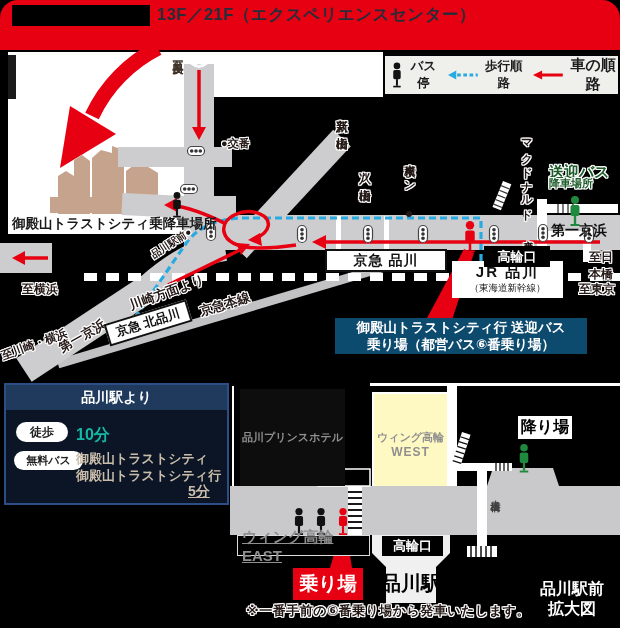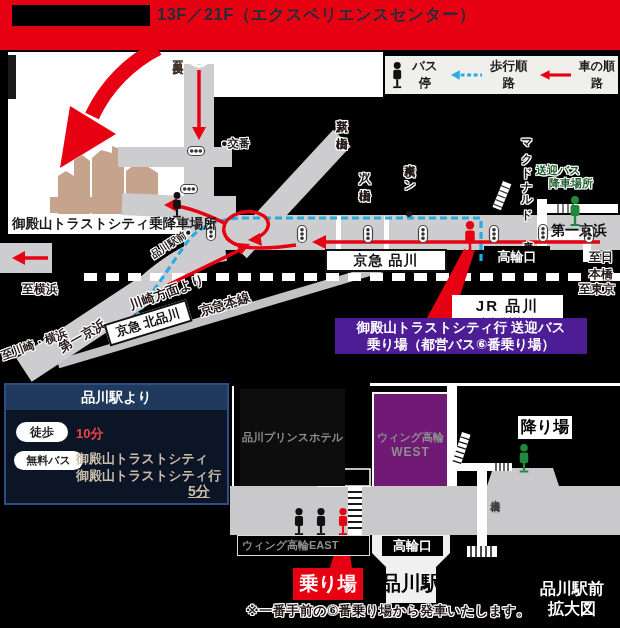--- a/index.html
+++ b/index.html
@@ -1,17 +1,17 @@
 <!DOCTYPE html>
 <html><head>
 <meta charset="utf-8">
 <style>
   html,body{margin:0;padding:0;background:#000;}
   #canvas{position:relative;width:620px;height:628px;background:#000;overflow:hidden;
-          font-family:"Liberation Sans","DejaVu Sans",sans-serif;}
+          font-family:"Liberation Sans","DejaVu Sans",sans-serif;border-radius:18px;}
   .abs{position:absolute;}
   .halo{color:#231815;
     text-shadow:-1px -1px 0 #fff,1px -1px 0 #fff,-1px 1px 0 #fff,1px 1px 0 #fff,
                 0 -1px 0 #fff,0 1px 0 #fff,-1px 0 0 #fff,1px 0 0 #fff;}
   .vert{writing-mode:vertical-rl;text-orientation:upright;letter-spacing:1px;}
   .bold{font-weight:bold;}
   .whitebox{background:#fff;border:2px solid #111;color:#111;display:flex;
             align-items:center;justify-content:center;font-weight:bold;}
   .blackbox{background:#000;color:#fff;display:flex;align-items:center;
             justify-content:center;font-weight:bold;}
@@ -184,77 +184,77 @@
     <span class="bold" style="font-size:12.5px;color:#1c1c1c;">バス停</span>
     <svg width="36" height="12" viewBox="0 0 36 12" style="position:static;margin-left:4px;">
       <polygon points="0,6 10,0.5 10,11.5" fill="#29abe2"></polygon>
       <path d="M11,6 H36" stroke="#29abe2" stroke-width="3.5" stroke-dasharray="4.5 3"></path>
     </svg>
     <span class="bold" style="font-size:12.5px;color:#1c1c1c;">歩行順路</span>
     <svg width="36" height="12" viewBox="0 0 36 12" style="position:static;margin-left:4px;">
       <polygon points="0,6 11,0.5 11,11.5" fill="#e60012"></polygon>
       <rect x="10" y="4.2" width="26" height="3.6" fill="#e60012"></rect>
     </svg>
-    <span class="bold" style="font-size:12px;color:#1c1c1c;">車の順路</span>
+    <span class="bold" style="font-size:15px;color:#1c1c1c;">車の順路</span>
   </div>
 
   <div class="abs vert bold" style="left:170px;top:52px;font-size:11px;color:#40342a;">至五反田</div>
   <div class="abs halo bold" style="left:221px;top:136px;font-size:11px;">●交番</div>
   <div class="abs vert halo bold" style="left:333px;top:110px;font-size:12px;">新八ツ山橋</div>
   <div class="abs vert halo bold" style="left:356px;top:163px;font-size:12px;">八ツ山橋</div>
   <div class="abs vert halo bold" style="left:402px;top:156px;font-size:11.5px;">東横イン</div>
   <div class="abs vert halo bold" style="left:519px;top:131px;font-size:11.5px;">マクドナルド</div>
-  <div class="abs halo bold" style="left:536px;top:163px;font-size:11px;color:#1d5c2a;">送迎バス</div>
+  <div class="abs halo bold" style="left:549px;top:163px;font-size:15px;color:#1d5c2a;">送迎バス</div>
   <div class="abs halo bold" style="left:549px;top:176px;font-size:11px;color:#1d5c2a;">降車場所</div>
   <div class="abs bold" style="left:551px;top:222px;font-size:14px;color:#111;">第一京浜</div>
   <div class="abs halo bold" style="left:589px;top:249px;font-size:12px;">至日本橋</div>
   <div class="abs halo bold" style="left:579px;top:281px;font-size:12px;">至東京</div>
   <div class="abs vert halo bold" style="left:521px;top:233px;font-size:10px;">交番</div>
 
   <div class="abs blackbox z2" style="left:484px;top:246px;width:66px;height:21px;font-size:13px;">高輪口</div>
   <div class="abs whitebox" style="left:325px;top:249px;width:118px;height:19px;font-size:14px;letter-spacing:1px;">京急 品川</div>
-  <div class="abs" style="left:452px;top:261px;width:111px;height:37px;background:#fff;text-align:center;margin-top:34px;">
+  <div class="abs" style="left:452px;top:261px;width:111px;height:37px;background:#fff;text-align:center;">
     <div class="bold" style="font-size:15px;color:#111;margin-top:2px;letter-spacing:2px;">JR 品川</div>
     <div style="font-size:9.5px;color:#111;">（東海道新幹線）</div>
   </div>
 
   <div class="abs bold" style="left:12px;top:215px;font-size:13.5px;color:#1a1a1a;">御殿山トラストシティ乗降車場所</div>
 
   <div class="abs halo bold" style="left:130px;top:297px;font-size:13px;transform:rotate(-20deg);transform-origin:0 50%;">川崎方面より</div>
   <div class="abs halo bold" style="left:60px;top:340px;font-size:13px;transform:rotate(-30deg);transform-origin:0 50%;">第一京浜</div>
   <div class="abs whitebox" style="left:107px;top:324px;width:82px;height:19px;font-size:12.5px;transform:rotate(-17deg);transform-origin:0 50%;">京急 北品川</div>
   <div class="abs halo bold" style="left:200px;top:303px;font-size:13px;transform:rotate(-17deg);transform-origin:0 50%;">京急本線</div>
   <div class="abs halo bold" style="left:2px;top:349px;font-size:11.5px;transform:rotate(-20deg);transform-origin:0 50%;">至川崎・横浜</div>
   <div class="abs halo bold" style="left:22px;top:281px;font-size:12px;">至横浜</div>
   <div class="abs halo bold" style="left:152px;top:249px;font-size:10px;transform:rotate(-33deg);transform-origin:0 50%;">品川駅前●</div>
 
-  <div class="abs z2" style="left:335px;top:318px;width:252px;height:36px;background:#4c1d95;color:#fff;text-align:center;">
+  <div class="abs z2" style="left:335px;top:318px;width:252px;height:36px;background:#0c4a6e;color:#fff;text-align:center;">
     <div class="bold" style="font-size:13.5px;line-height:18px;margin-top:1px;">御殿山トラストシティ行 送迎バス</div>
     <div class="bold" style="font-size:13.5px;line-height:16px;">乗り場（都営バス⑥番乗り場）</div>
   </div>
 
   <div class="abs" style="left:4px;top:383px;width:221px;height:118px;background:#0b1526;border:2px solid #2b4e86;">
     <div class="center bold" style="width:100%;height:25px;background:#1f3a5c;color:#fff;font-size:14px;">品川駅より</div>
     <div class="abs center bold" style="left:10px;top:37px;width:52px;height:20px;background:#fff;border-radius:11px;color:#222;font-size:12px;">徒歩</div>
-    <div class="abs bold" style="left:70px;top:40px;font-size:13px;color:#ef4444;">10分</div>
+    <div class="abs bold" style="left:70px;top:40px;font-size:16px;color:#14b8a6;">10分</div>
     <div class="abs center bold" style="left:8px;top:66px;width:69px;height:19px;background:#fff;border-radius:10px;color:#222;font-size:11px;">無料バス</div>
     <div class="abs bold" style="left:70px;top:65px;font-size:13px;color:#c9bda9;">御殿山トラストシティ</div>
     <div class="abs bold" style="left:70px;top:82px;font-size:13px;color:#c9bda9;">御殿山トラストシティ行</div>
     <div class="abs bold" style="left:182px;top:98px;font-size:14px;color:#c9bda9;text-decoration:underline;">5分</div>
   </div>
 
   <div class="abs" style="left:240px;top:389px;width:105px;height:97px;background:#0d0d0d;">
     <div class="center" style="width:100%;height:100%;color:#8f8f8f;font-weight:bold;font-size:11px;">品川プリンスホテル</div>
   </div>
-  <div class="abs" style="left:372px;top:392px;width:75px;height:94px;background:#701a75;border-left:2px solid #fff;border-top:2px solid #fff;box-sizing:border-box;text-align:center;">
+  <div class="abs" style="left:372px;top:392px;width:75px;height:94px;background:#fef9c3;border-left:2px solid #fff;border-top:2px solid #fff;box-sizing:border-box;text-align:center;">
     <div class="bold" style="color:#8f8f8f;font-size:11px;margin-top:36px;">ウィング高輪</div>
     <div class="bold" style="color:#8f8f8f;font-size:12px;letter-spacing:1px;">WEST</div>
   </div>
   <div class="abs" style="left:237px;top:535px;width:133px;height:21px;background:#000;border:1px solid #ddd;box-sizing:border-box;display:flex;align-items:center;">
-    <span class="bold" style="color:#8f8f8f;font-size:11px;padding-left:4px;">ウィング高輪EAST</span>
+    <span class="bold" style="color:#8f8f8f;font-size:15px;padding-left:4px;text-decoration:underline;">ウィング高輪EAST</span>
   </div>
 
   <div class="abs center bold z2" style="left:515px;top:413px;width:60px;height:29px;background:#fff;border:3px solid #000;box-sizing:border-box;color:#000;font-size:16px;">降り場</div>
   <div class="abs center bold z2" style="left:293px;top:568px;width:70px;height:32px;background:#e60012;color:#fff;font-size:19px;">乗り場</div>
   <div class="abs blackbox z2" style="left:382px;top:536px;width:61px;height:20px;font-size:13px;">高輪口</div>
   <div class="abs center bold" style="left:374px;top:570px;width:74px;height:26px;color:#000;font-size:20px;">品川駅</div>
   <div class="abs vert bold" style="left:488px;top:492px;font-size:10px;color:#3f3f3f;">歩道橋</div>
   <div class="abs halo bold" style="left:246px;top:602px;font-size:13px;letter-spacing:0.5px;">※一番手前の⑥番乗り場から発車いたします。</div>
   <div class="abs" style="left:531px;top:576px;width:82px;height:46px;background:#000;text-align:center;">
     <div class="bold" style="color:#fff;font-size:16px;line-height:21px;margin-top:2px;">品川駅前</div>

